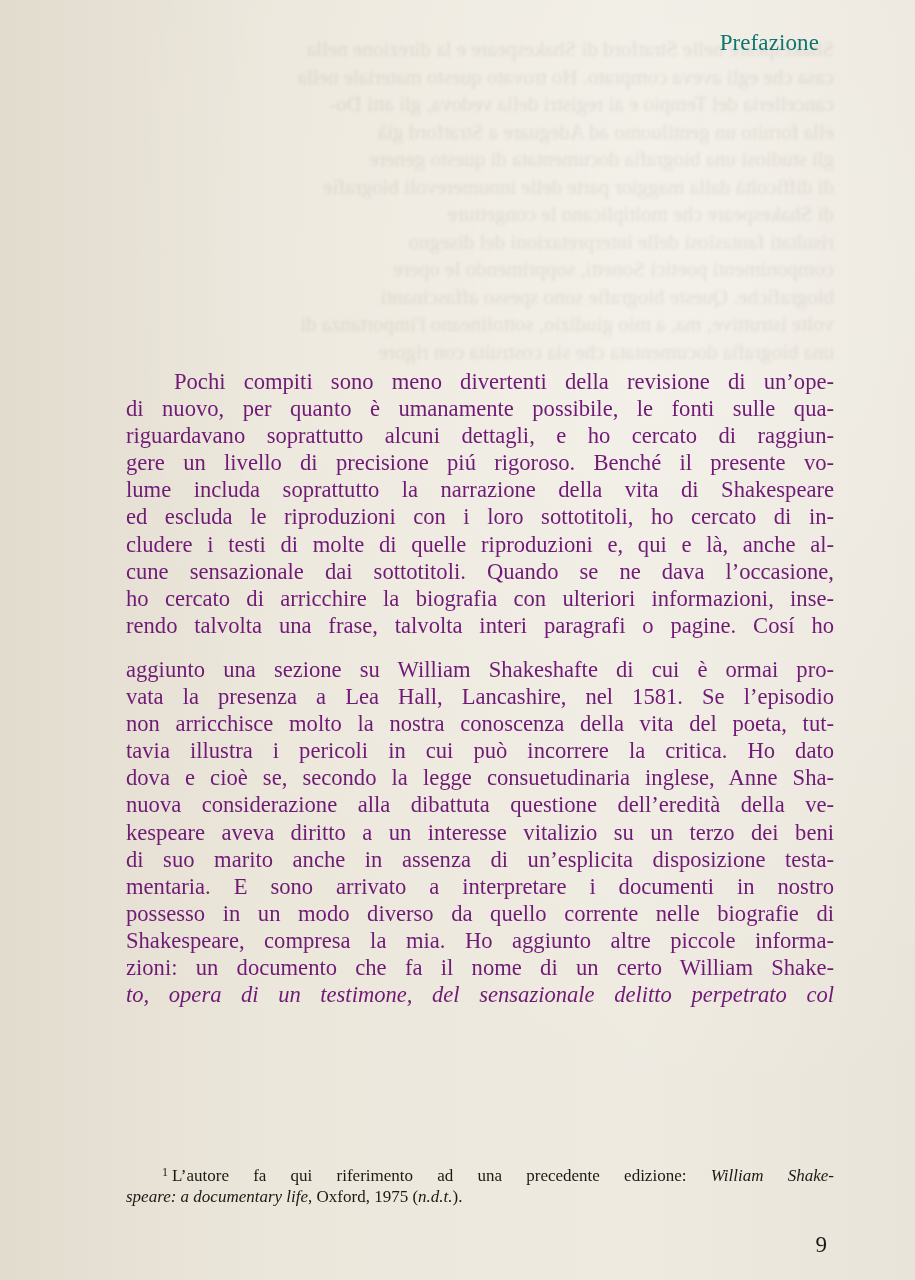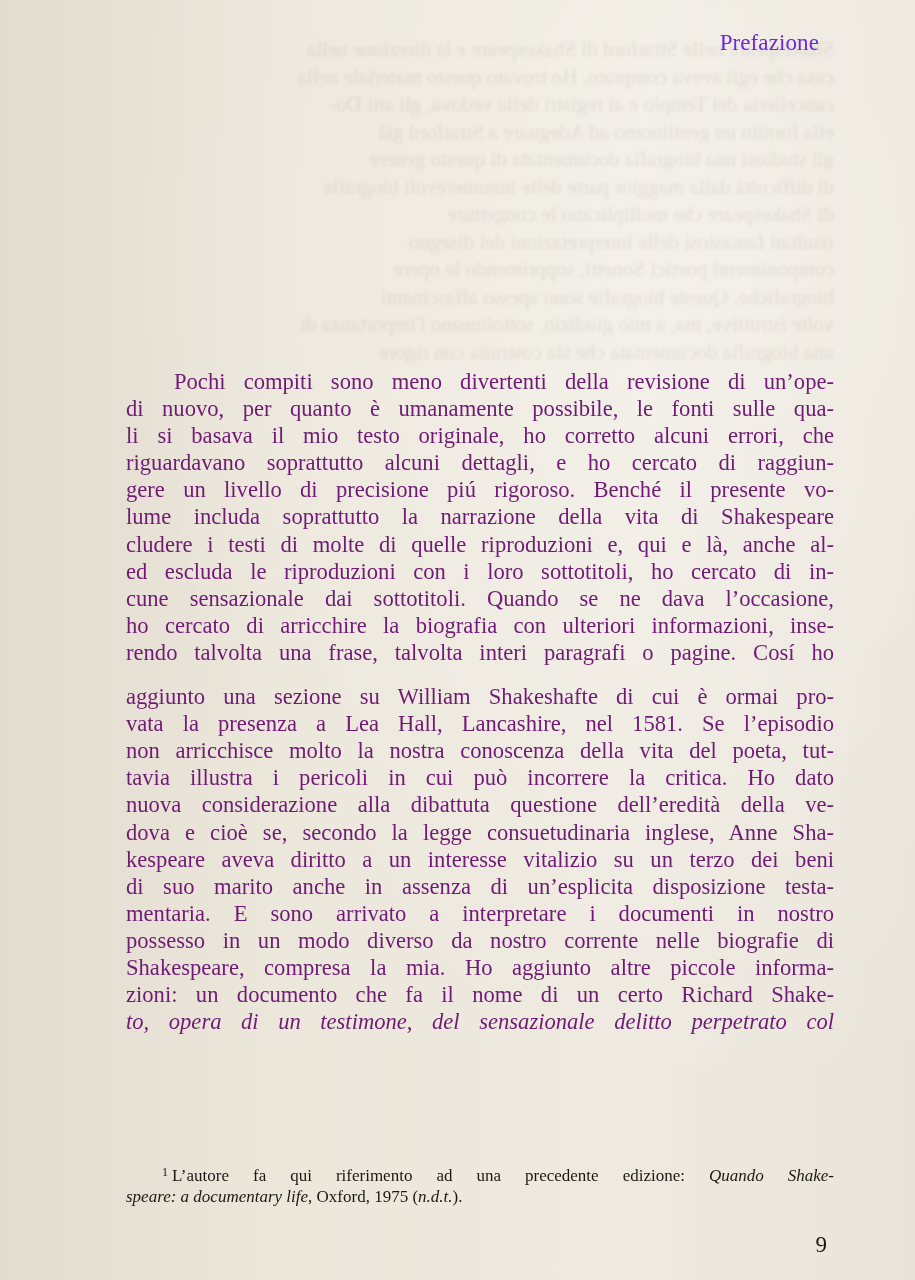--- a/index.html
+++ b/index.html
@@ -32,21 +32,21 @@
       white-space: nowrap;
       overflow: hidden;
       pointer-events: none;
     }
     .running-head {
       position: absolute;
       right: 96px;
       top: 30px;
       font-family: "Liberation Serif", serif;
       font-size: 23px;
-      color: #6d28d9;
+      color: #0f766e;
       letter-spacing: 0.1px;
     }
     .body-text {
       position: absolute;
       left: 126px;
       top: 368px;
       width: 708px;
       font-family: "Liberation Serif", serif;
       font-size: 22.6px;
       line-height: 27.1px;
@@ -117,42 +117,41 @@
   <div>biografiche. Queste biografie sono spesso affascinanti</div>
   <div>volte istruttive, ma, a mio giudizio, sottolineano l'importanza di</div>
   <div>una biografia documentata che sia costruita con rigore</div>
 </div>
 
 <div class="running-head">Prefazione</div>
 
 <div class="body-text">
   <span class="line first" style="display: block;"><span class="indent"></span><span>Pochi compiti sono meno divertenti della revisione di un’ope-</span></span>
   <span class="line" style="display: block;"><span>di nuovo, per quanto è umanamente possibile, le fonti sulle qua-</span></span>
-  <span class="line" style="display: block;"><span>li si basava il mio testo originale, ho corretto alcuni errori, che</span></span>
   <span class="line" style="display: block;"><span>riguardavano soprattutto alcuni dettagli, e ho cercato di raggiun-</span></span>
   <span class="line" style="display: block;"><span>gere un livello di precisione piú rigoroso. Benché il presente vo-</span></span>
   <span class="line" style="display: block;"><span>lume includa soprattutto la narrazione della vita di Shakespeare</span></span>
+  <span class="line" style="display: block;"><span>ed escluda le riproduzioni con i loro sottotitoli, ho cercato di in-</span></span>
   <span class="line" style="display: block;"><span>cludere i testi di molte di quelle riproduzioni e, qui e là, anche al-</span></span>
-  <span class="line" style="display: block;"><span>ed escluda le riproduzioni con i loro sottotitoli, ho cercato di in-</span></span>
   <span class="line" style="display: block;"><span>cune sensazionale dai sottotitoli. Quando se ne dava l’occasione,</span></span>
   <span class="line" style="display: block;"><span>ho cercato di arricchire la biografia con ulteriori informazioni, inse-</span></span>
   <span class="line" style="display: block;"><span>rendo talvolta una frase, talvolta interi paragrafi o pagine. Cosí ho</span></span>
   <span class="line" style="display: block; margin-top: 17px;"><span>aggiunto una sezione su William Shakeshafte di cui è ormai pro-</span></span>
   <span class="line" style="display: block;"><span>vata la presenza a Lea Hall, Lancashire, nel 1581. Se l’episodio</span></span>
   <span class="line" style="display: block;"><span>non arricchisce molto la nostra conoscenza della vita del poeta, tut-</span></span>
   <span class="line" style="display: block;"><span>tavia illustra i pericoli in cui può incorrere la critica. Ho dato</span></span>
+  <span class="line" style="display: block;"><span>dova e cioè se, secondo la legge consuetudinaria inglese, Anne Sha-</span></span>
   <span class="line" style="display: block;"><span>nuova considerazione alla dibattuta questione dell’eredità della ve-</span></span>
-  <span class="line" style="display: block;"><span>dova e cioè se, secondo la legge consuetudinaria inglese, Anne Sha-</span></span>
   <span class="line" style="display: block;"><span>kespeare aveva diritto a un interesse vitalizio su un terzo dei beni</span></span>
   <span class="line" style="display: block;"><span>di suo marito anche in assenza di un’esplicita disposizione testa-</span></span>
   <span class="line" style="display: block;"><span>mentaria. E sono arrivato a interpretare i documenti in nostro</span></span>
-  <span class="line" style="display: block;"><span>possesso in un modo diverso da nostro corrente nelle biografie di</span></span>
+  <span class="line" style="display: block;"><span>possesso in un modo diverso da quello corrente nelle biografie di</span></span>
   <span class="line" style="display: block;"><span>Shakespeare, compresa la mia. Ho aggiunto altre piccole informa-</span></span>
-  <span class="line" style="display: block;"><span>zioni: un documento che fa il nome di un certo Richard Shake-</span></span>
+  <span class="line" style="display: block;"><span>zioni: un documento che fa il nome di un certo William Shake-</span></span>
   <span class="line" style="display: block; font-style: italic;"><span>to, opera di un testimone, del sensazionale delitto perpetrato col</span></span>
 </div>
 
 <div class="footnote">
-  <span class="fline l1"><span class="fnum">1</span><span>L’autore fa qui riferimento ad una precedente edizione: </span><i>Quando Shake-</i></span>
+  <span class="fline l1"><span class="fnum">1</span><span>L’autore fa qui riferimento ad una precedente edizione: </span><i>William Shake-</i></span>
   <span class="fline"><i>speare: a documentary life</i><span>, Oxford, 1975 (</span><i>n.d.t.</i><span>).</span></span>
 </div>
 
 <div class="page-number">9</div>
 
 </body></html>

